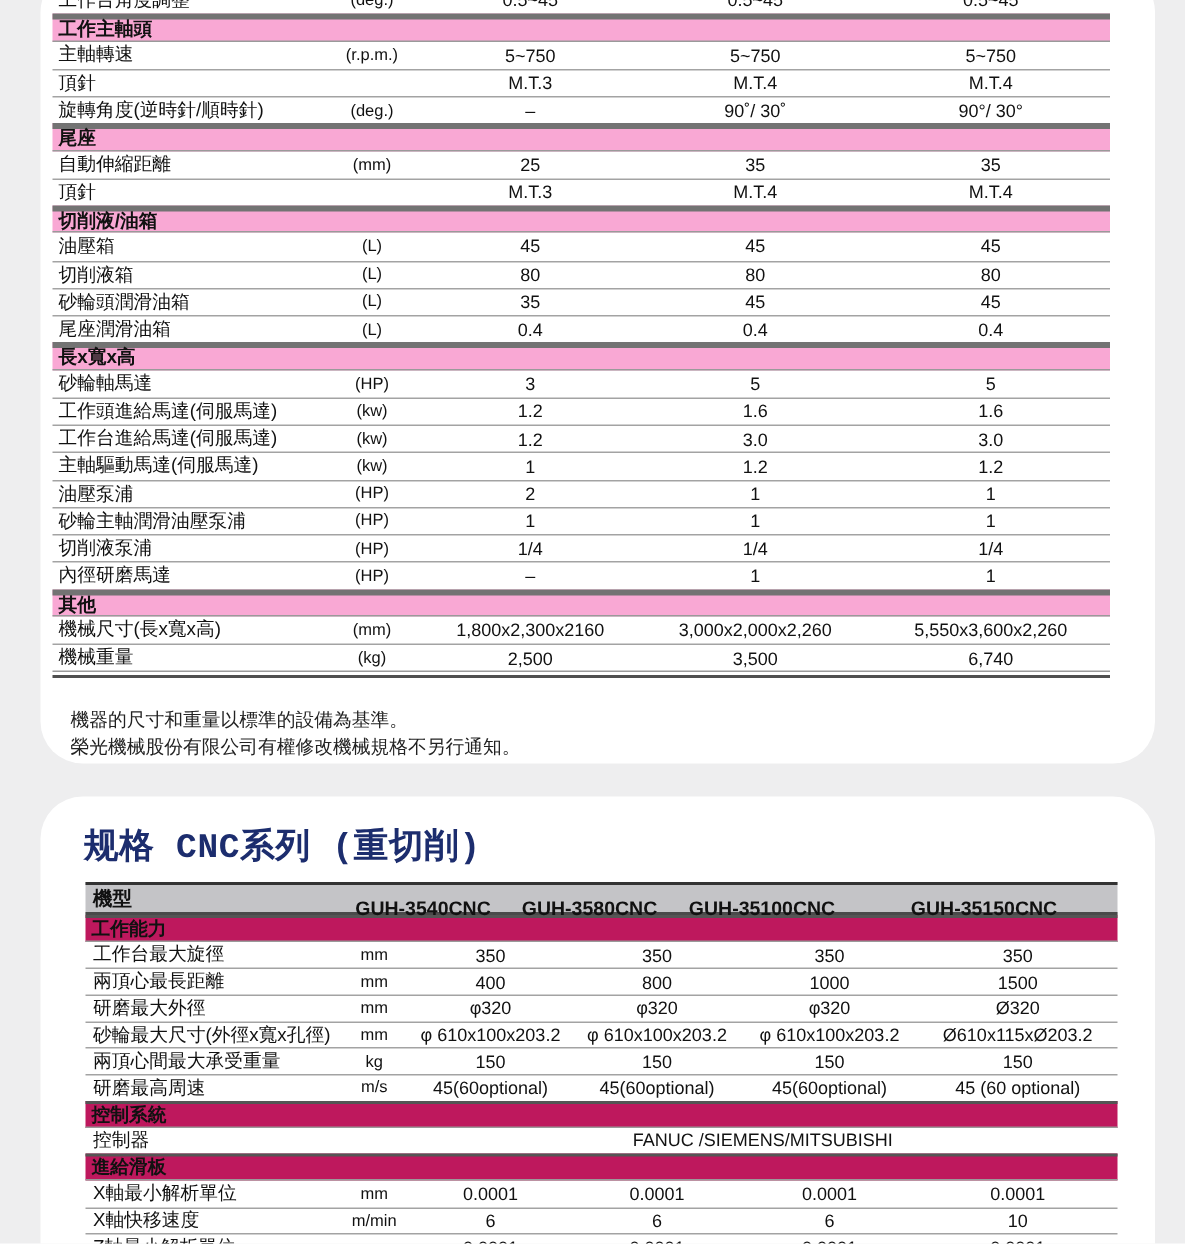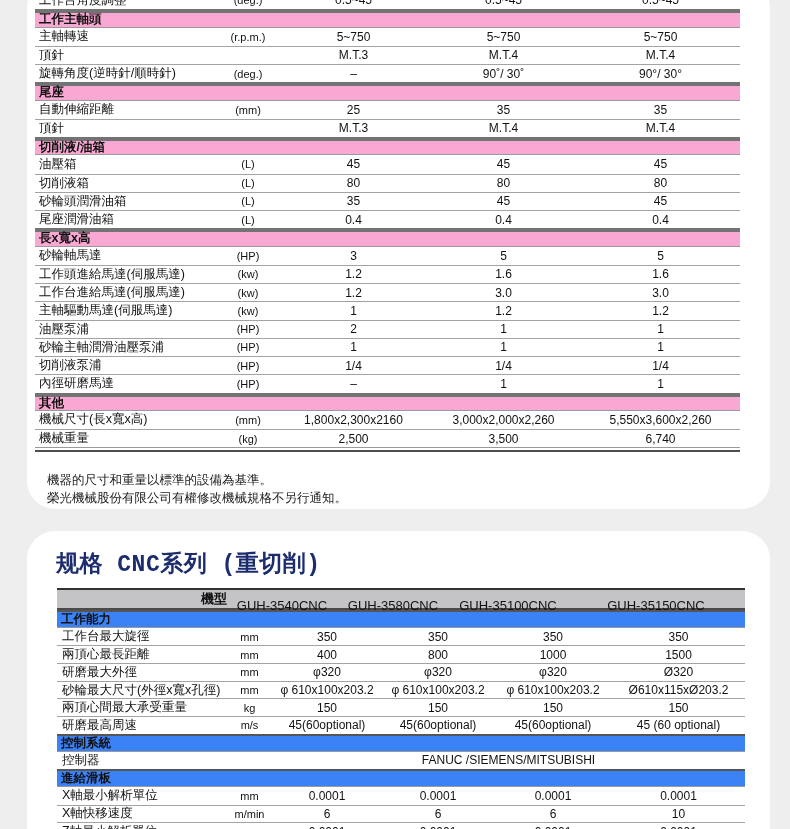--- a/index.html
+++ b/index.html
@@ -40,23 +40,23 @@
   .t1-end{height:2px;border-top:1px solid #9a9a9a;border-bottom:2px solid #4f4f4f;}
   .notes{margin:20px 0 0 12px;font-size:12.5px;line-height:17.5px;color:#222;}
 
   
   #t2{position:absolute;left:30px;top:57px;width:688px;}
   #t2 .t-row{height:17.7px;}
   #t2 .t-header{
     height:22px;background:#c4c4c7;font-weight:bold;
     border-top:2px solid #333;border-bottom:2px solid #4a4a4a;
   }
-  #t2 .t-header .c-label{font-size:13px;text-align:right;}
-  #t2 .t-header .c-val{font-size:13px;font-weight:normal;margin-top:12px;}
-  #t2 .t-section{background:#3b82f6;border-top:2px solid #555;}
+  #t2 .t-header .c-label{font-size:13px;}
+  #t2 .t-header .c-val{font-size:13px;font-weight:bold;margin-top:12px;}
+  #t2 .t-section{background:#be185d;border-top:2px solid #555;}
   #t2 .c-label{flex:0 0 170px;padding-left:5px;}
   #t2 .c-unit{flex:0 0 45px;}
   #t2 .c-v0{flex:0 0 110px;}
   #t2 .c-v1{flex:0 0 112px;}
   #t2 .c-v2{flex:0 0 118px;}
   #t2 .c-v3{flex:1;}
 
   .sec2-title{
     margin:20px 0 0 29px;font-size:23px;font-weight:bold;line-height:28px;
     color:#1c2d6e;letter-spacing:0.5px;font-family:Liberation Mono, monospace;

